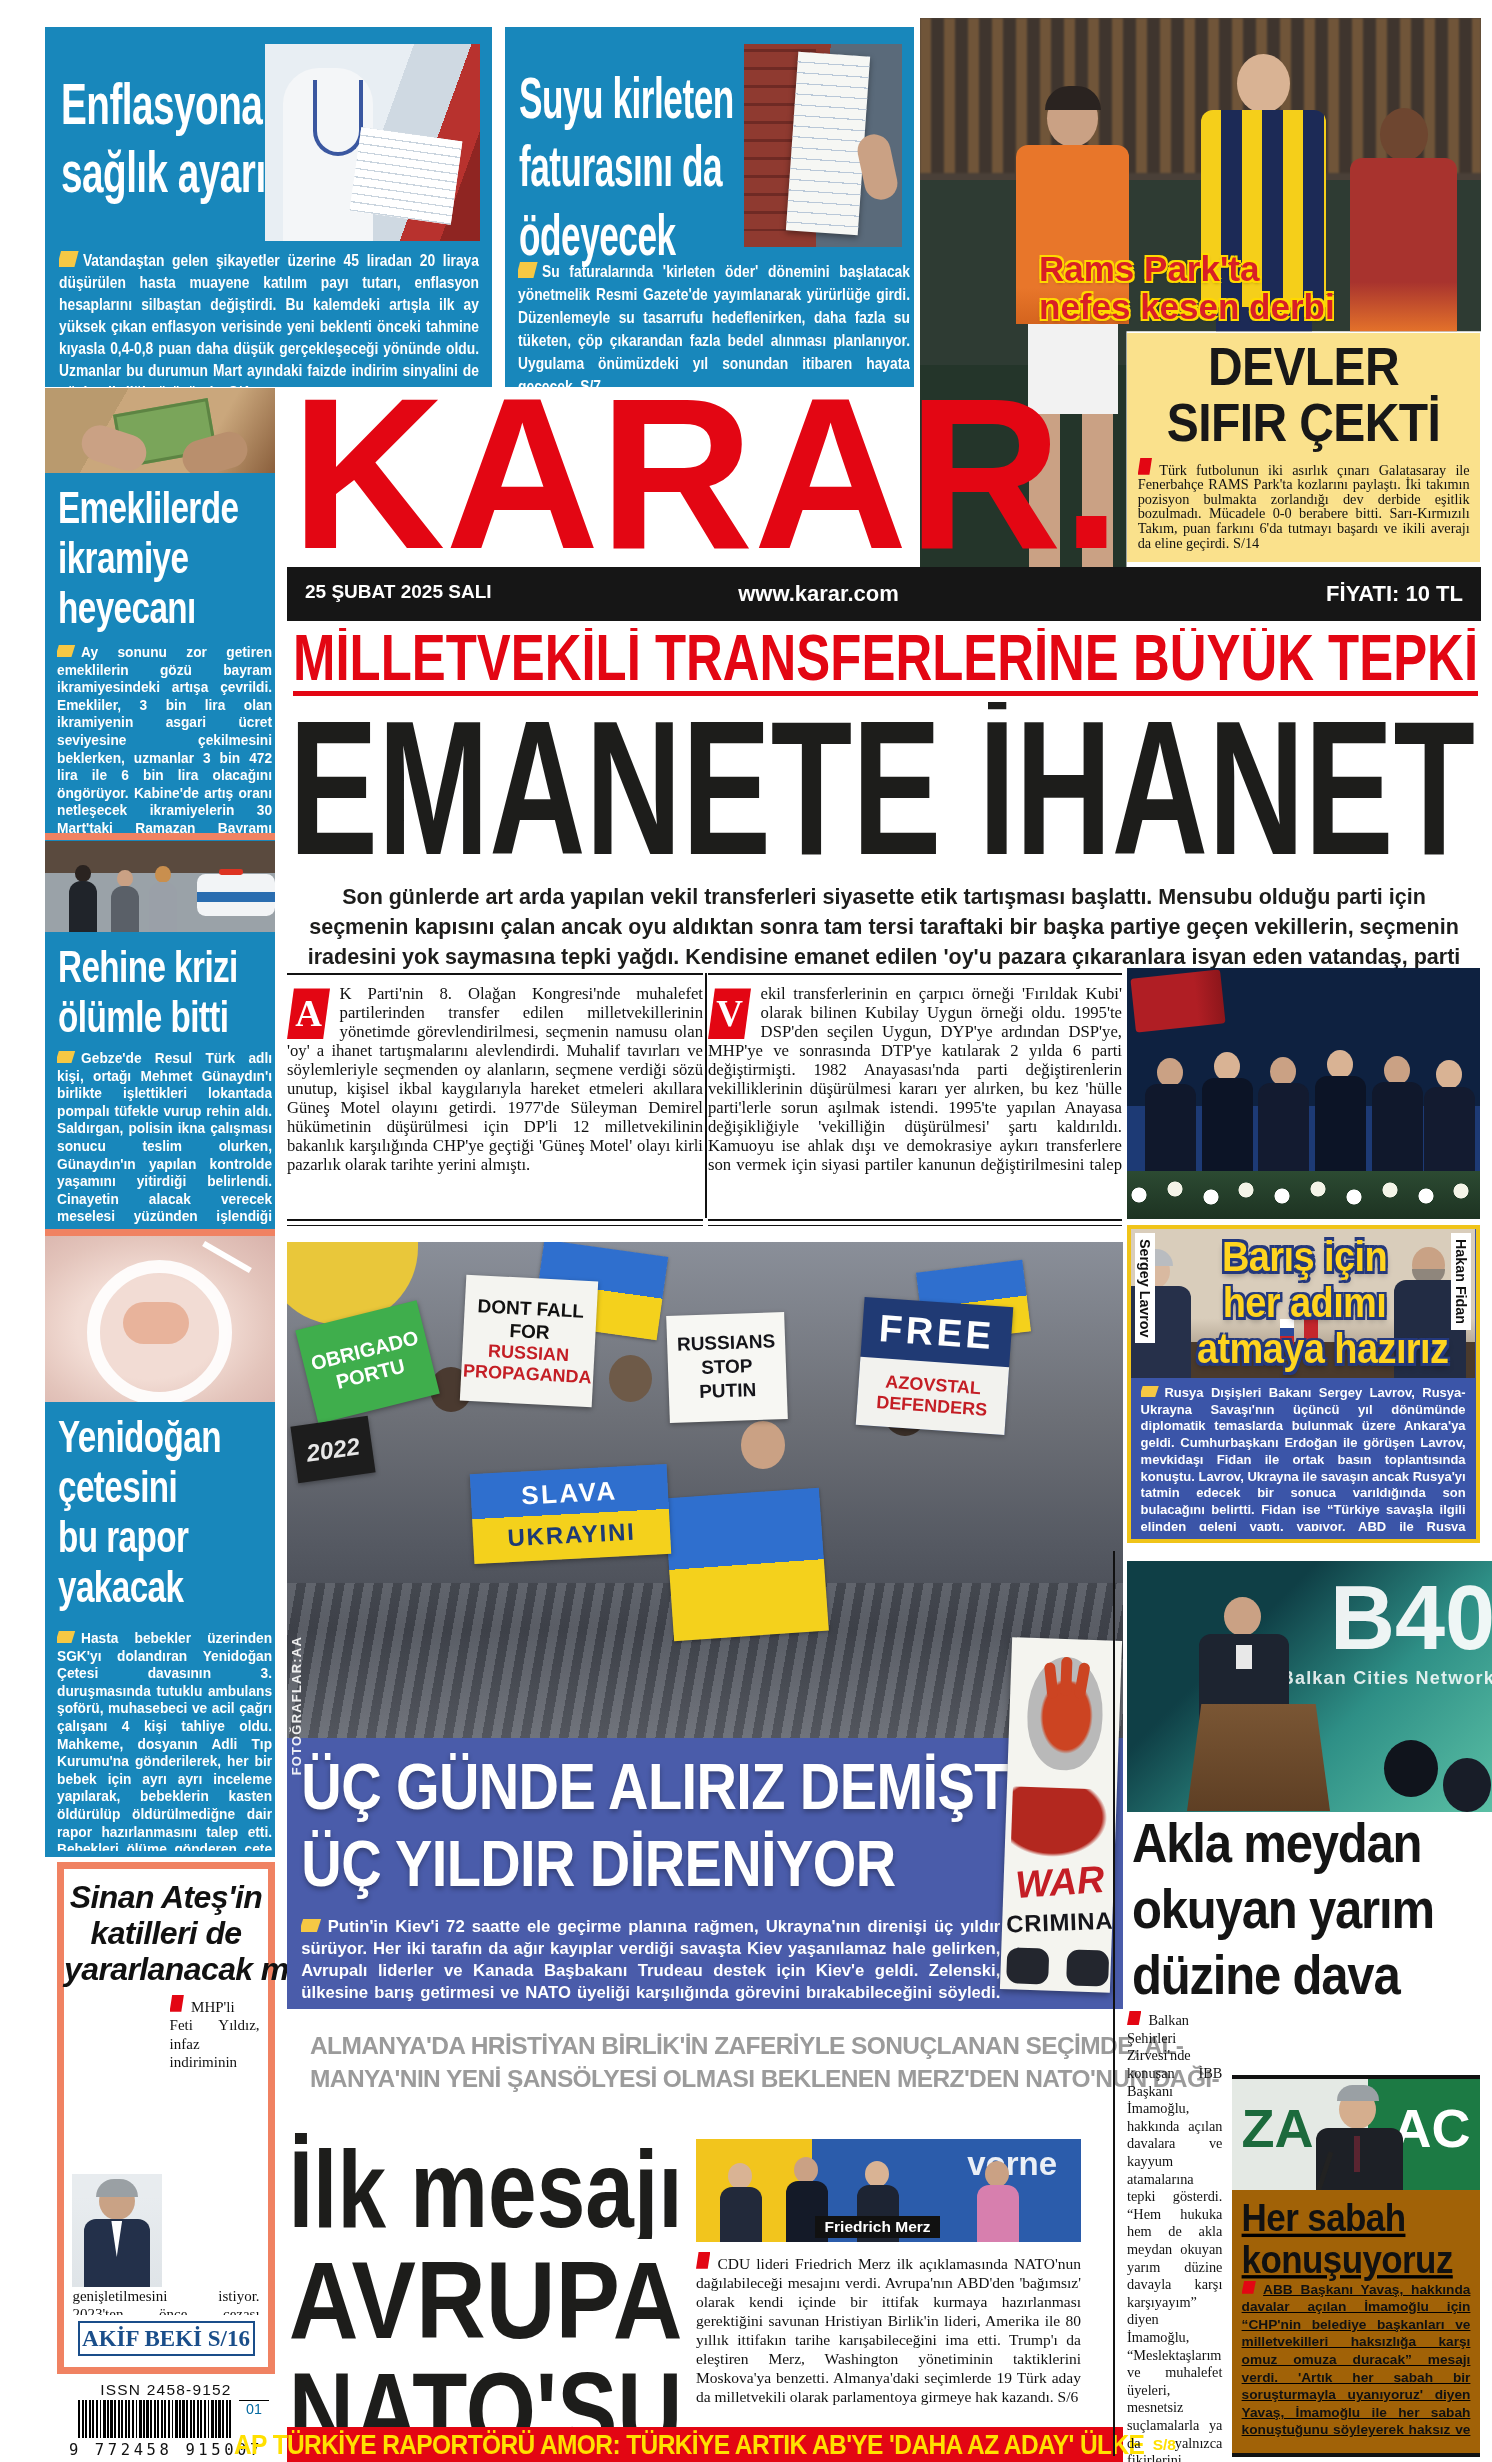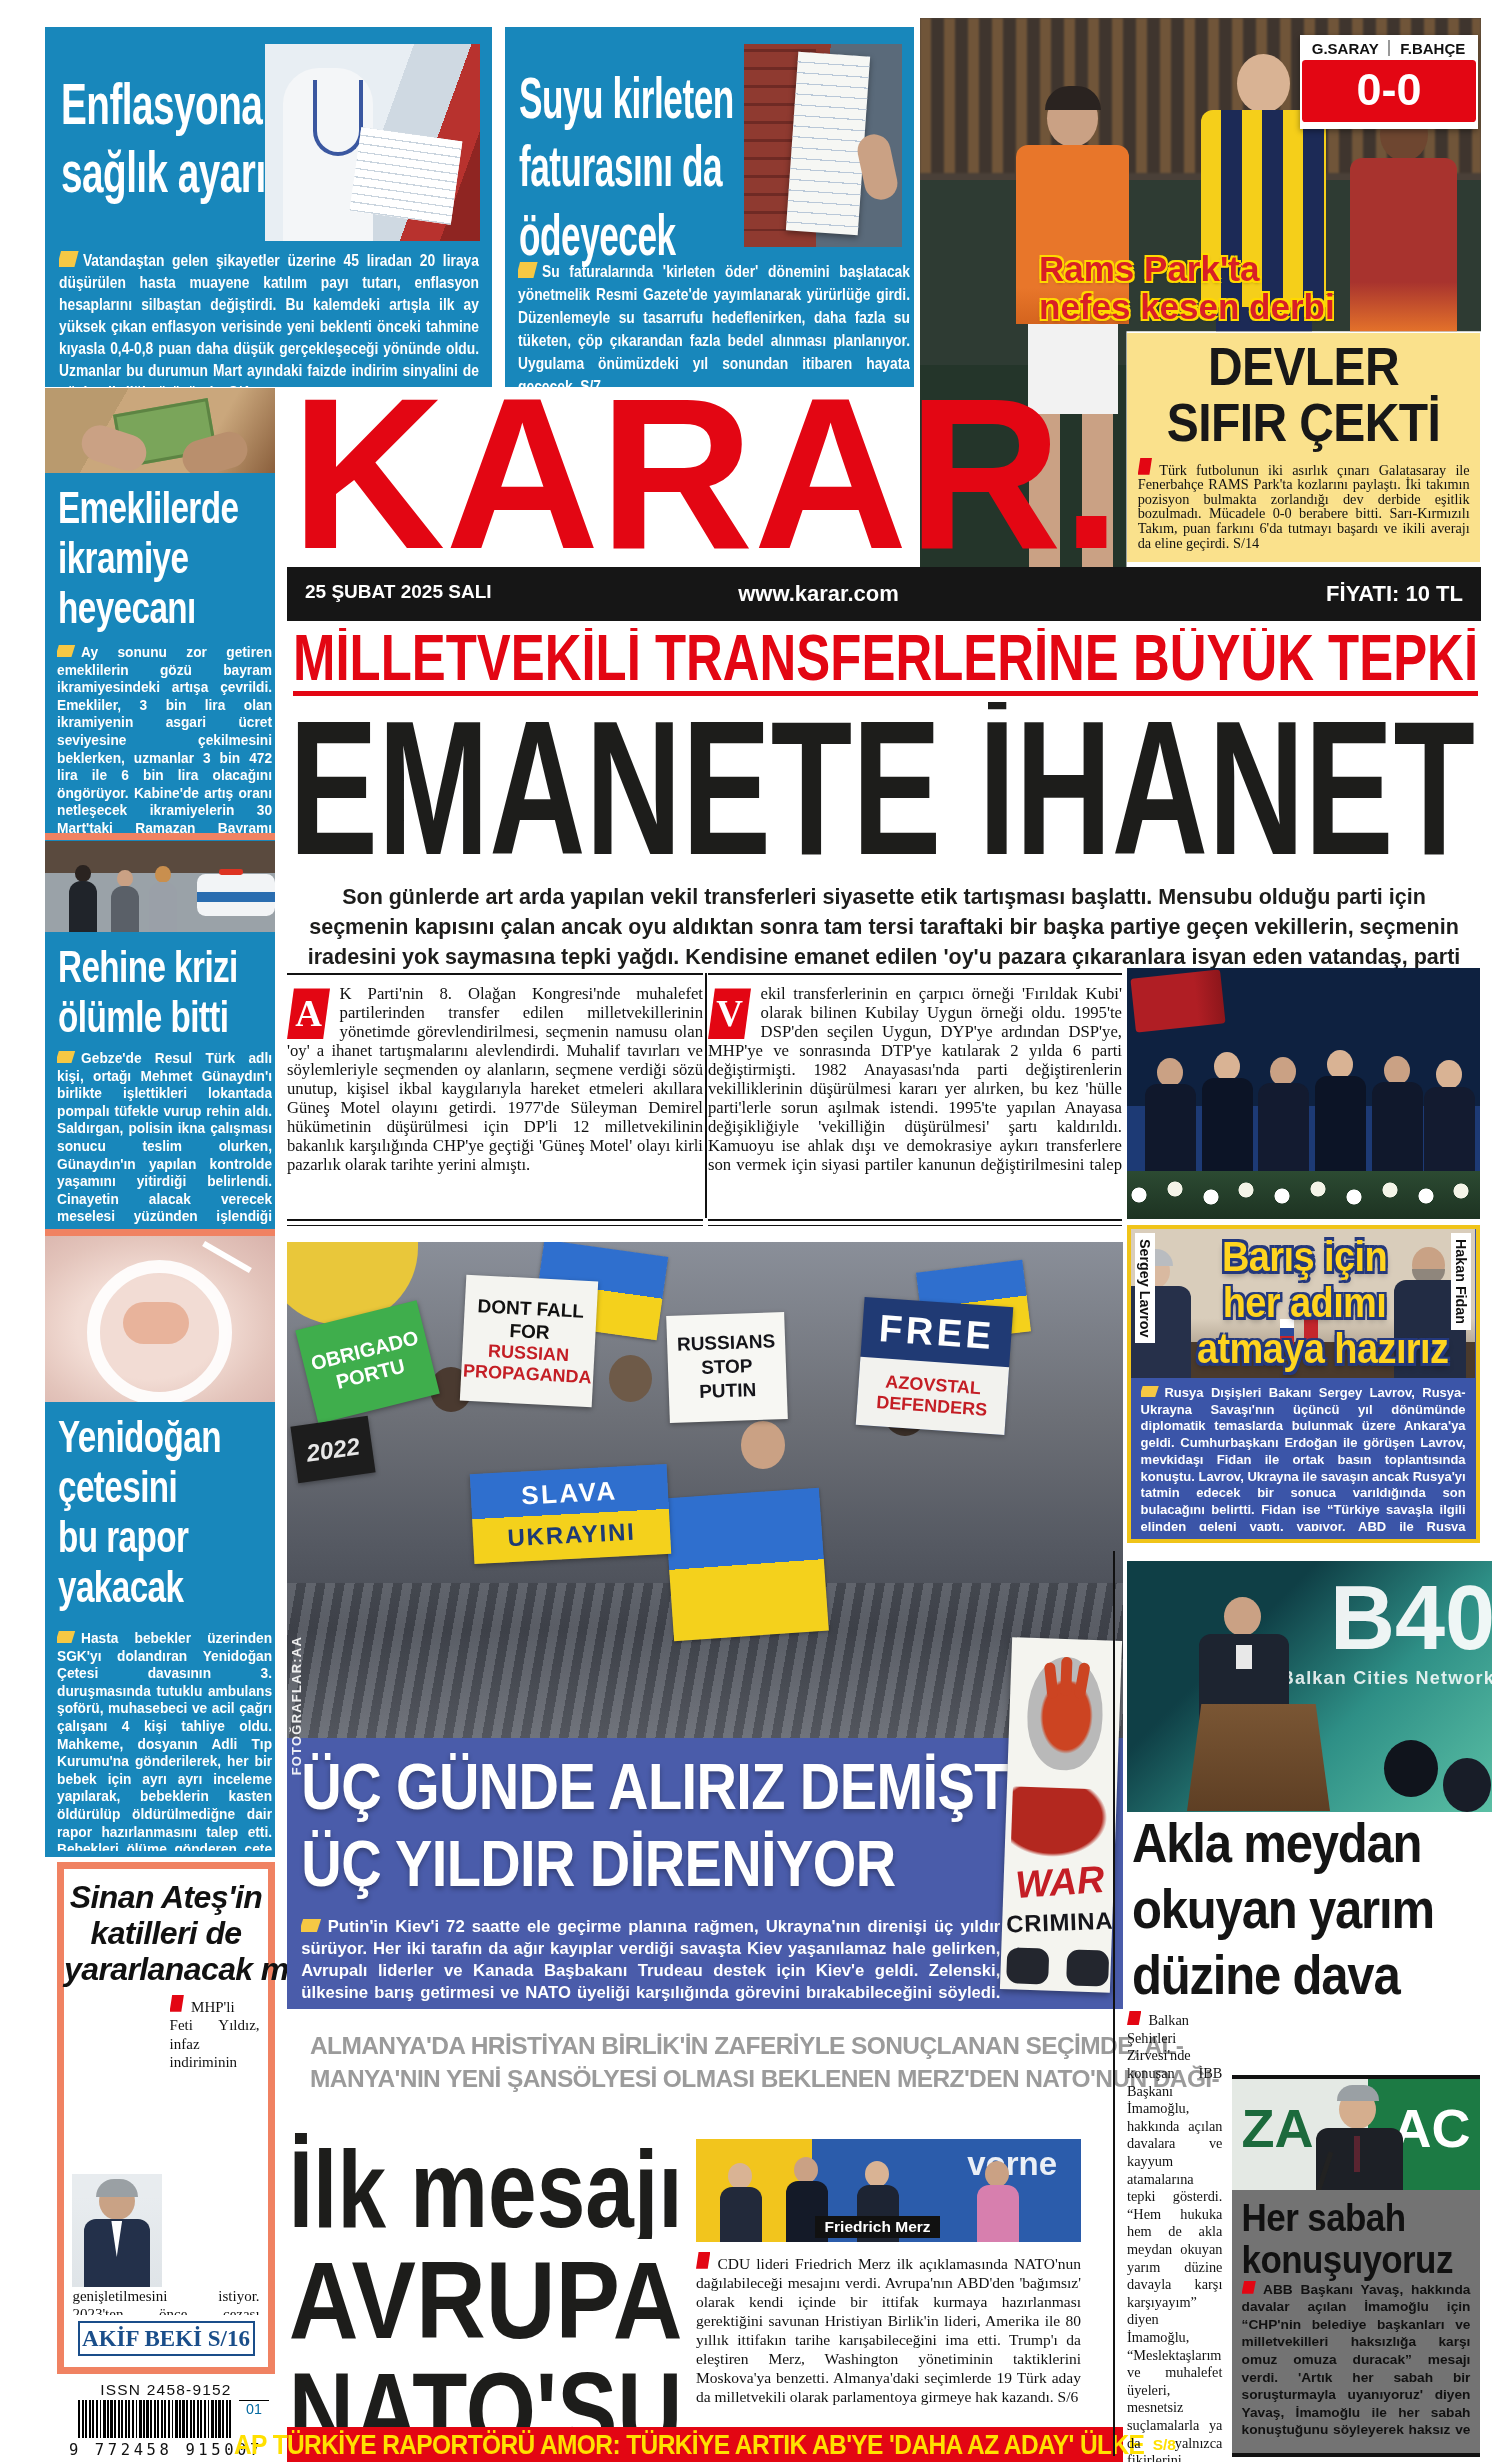--- a/index.html
+++ b/index.html
@@ -75,28 +75,20 @@
       <div class="a" style="left:57px;top:253px;width:96px;height:96px;background:#1c2a56;"></div>
       <div class="a" style="left:36px;top:334px;width:33px;height:167px;background:#d9b394;transform:rotate(14deg);"></div>
       <div class="a" style="left:125px;top:343px;width:33px;height:179px;background:#d9b394;transform:rotate(-6deg);"></div>
     </div>
 
     <div class="pn" style="left:418px;top:90px;width:131px;height:227px;">
       <div class="hd" style="left:42px;top:0;width:48px;height:53px;background:#6e4630;"></div>
       <div class="bd" style="left:12px;top:50px;width:107px;height:177px;background:linear-gradient(180deg,#a8332e 0 70%,#e8762a 100%);"></div>
     </div>
 
-    <div class="a" style="left:380px;top:16.7px;width:174px;height:90px;border:2.4px solid #fff;background:#fff;box-shadow:0 2.4px 6px rgba(0,0,0,.4);">
-      <div style="display:flex;height:23px;background:#fff;align-items:center;">
-        <div style="flex:1;text-align:center;font-weight:bold;font-size:15px;color:#111;">G.SARAY</div>
-        <div style="width:1.2px;height:15.5px;background:#999;"></div>
-        <div style="flex:1;text-align:center;font-weight:bold;font-size:15px;color:#111;">F.BAHÇE</div>
-      </div>
-      <div style="height:62px;background:#e30613;border-radius:3.6px;color:#fff;font-weight:bold;font-size:45px;line-height:60px;text-align:center;">0-0</div>
-    </div>
 
     <div class="a" style="left:119px;top:232px;width:346px;text-align:left;font-weight:bold;font-size:35px;line-height:38px;color:#d81f26;text-shadow:-1.8px -1.8px 0 #ffd900,1.8px -1.8px 0 #ffd900,-1.8px 1.8px 0 #ffd900,1.8px 1.8px 0 #ffd900,0 2.4px 3.6px rgba(0,0,0,.35);">
       <div class="nb">Rams Park'ta</div>
       <div class="nb">nefes kesen derbi</div>
     </div>
   </section>
 
   <section class="a" style="left:1127px;top:333px;width:353px;height:229px;background:#fae18c;">
     <div class="a" style="left:0;top:6px;width:353px;text-align:center;font-weight:bold;font-size:48px;line-height:51px;color:#181818;letter-spacing:-0.6px;transform:scale(1,1.1);transform-origin:50% 0;">
       <div class="nb">DEVLER</div>
@@ -376,21 +368,21 @@
     <div class="hd" style="left:316px;top:197px;width:48px;height:54px;background:#181d28;"></div>
   </section>
 
   <div class="a" style="left:1132px;top:1810px;color:#151515;font-weight:bold;font-size:50px;line-height:59px;letter-spacing:-1.2px;transform:scale(.98,1.12);transform-origin:0 0;">
     <div class="nb">Akla meydan</div>
     <div class="nb">okuyan yarım</div>
     <div class="nb">düzine dava</div>
   </div>
   <div class="a" style="left:1127px;top:2011px;width:353px;height:451px;overflow:hidden;">
 
-    <aside style="float:right;width:248px;height:382px;margin:64px 0 0 9.6px;background:#737373;border-top:4.2px solid #111;border-bottom:4.2px solid #111;box-sizing:border-box;">
+    <aside style="float:right;width:248px;height:382px;margin:64px 0 0 9.6px;background:#a16207;border-top:4.2px solid #111;border-bottom:4.2px solid #111;box-sizing:border-box;text-decoration:underline;">
       <div style="position:relative;width:100%;height:111px;background:linear-gradient(90deg,#e4e9e4 0 55%,#1c7a44 55% 100%);overflow:hidden;">
         <span style="position:absolute;left:9.6px;top:18px;color:#1c6a3c;font-weight:bold;font-size:54px;">ZA</span>
         <span style="position:absolute;right:9.6px;top:18px;color:#fff;font-weight:bold;font-size:54px;">AC</span>
         <span class="hd" style="left:107px;top:10.7px;width:37px;height:39px;background:#d5ae8e;"></span>
         <span style="position:absolute;left:105px;top:6px;width:42px;height:15.5px;border-radius:15.5px 15.5px 0 0;background:#9aa0a4;"></span>
         <span class="bd" style="left:84px;top:49px;width:87px;height:62px;background:#1d2026;"></span>
         <span style="position:absolute;left:122px;top:57px;width:6px;height:36px;background:#5a2430;"></span>
         <span style="position:absolute;left:90px;top:72px;width:4.8px;height:42px;background:#222;transform:rotate(18deg);"></span>
       </div>
       <div style="text-align:left;padding:6px 9.6px 0 9.6px;color:#111;font-weight:bold;font-size:35px;line-height:37px;letter-spacing:-0.6px;transform:scale(1,1.12);transform-origin:0 0;">

